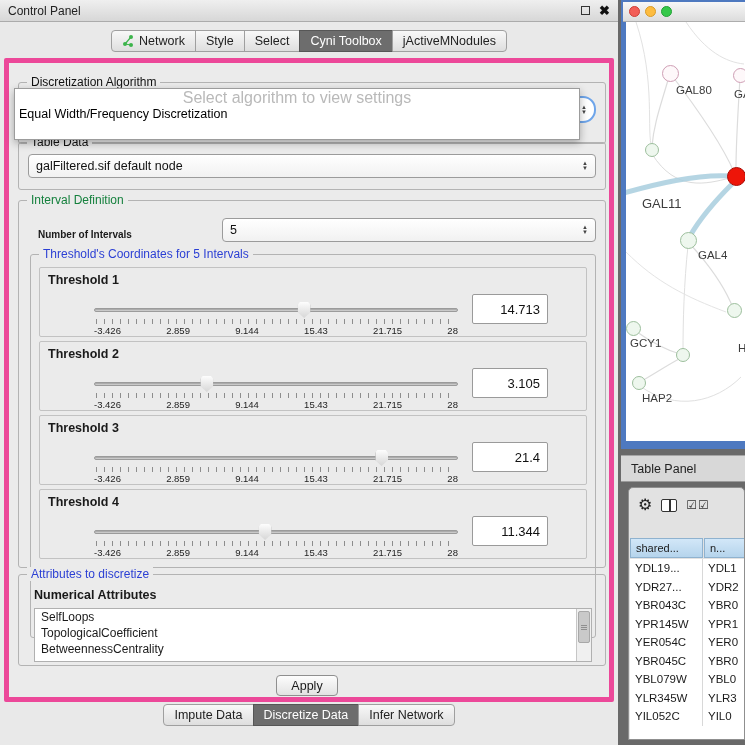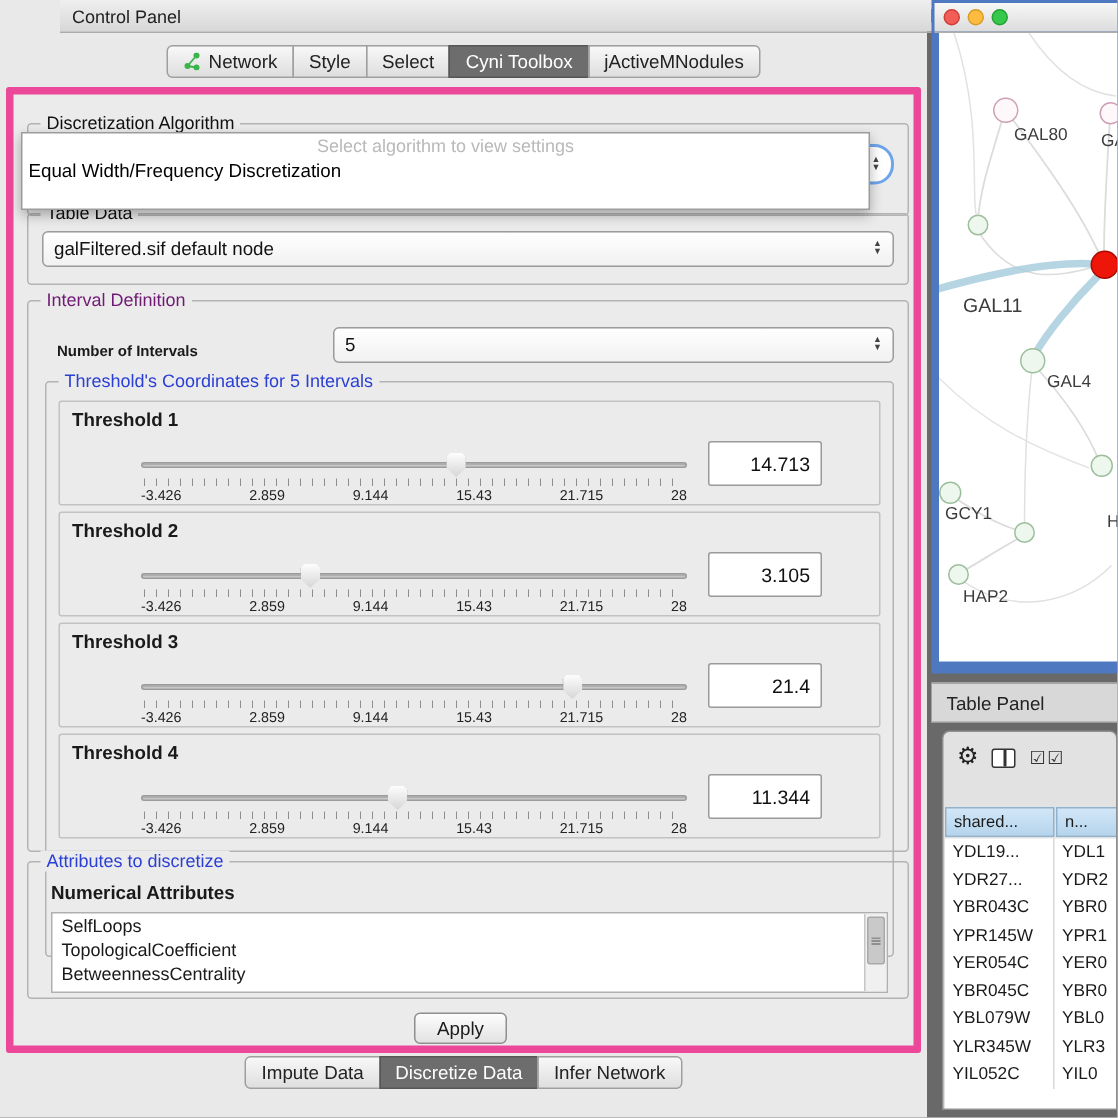--- a/index.html
+++ b/index.html
@@ -3,53 +3,53 @@
 <meta charset="utf-8">
 <style>
   * { box-sizing: border-box; margin: 0; padding: 0; }
   html,body { width:745px; height:745px; overflow:hidden; }
   body { background:#696969; font-family:"Liberation Sans", sans-serif; font-size:12px; color:#1a1a1a; position:relative; }
 
   
   .control-panel { position:absolute; left:0; top:0; width:618px; height:745px; background:#e9e9e9; }
   .titlebar { position:absolute; left:0; top:0; width:618px; height:22px;
     background:linear-gradient(#efefef,#d7d7d7); border-bottom:1px solid #ababab;
-    display:flex; align-items:center; padding:0 8px;margin-left:40px; }
+    display:flex; align-items:center; padding:0 8px; }
   .titlebar .t-title { font-size:12px; color:#222; }
   .titlebar .t-icons { margin-left:auto; display:flex; align-items:center; gap:9px; }
   .float-icon { width:9px; height:9px; border:1.5px solid #333; display:inline-block; }
   .close-icon { font-size:13px; font-weight:bold; color:#111; line-height:10px; cursor:default; }
 
   .top-tabs { position:absolute; left:0; top:30px; width:618px; height:24px; display:flex; justify-content:center; }
   .tab-btn { height:22px; display:flex; align-items:center; gap:5px; padding:0 10px;
     background:linear-gradient(#f8f8f8,#dedede); border:1px solid #9f9f9f; margin-left:-1px;
     font-size:12.5px; color:#222; white-space:nowrap; }
   .tab-btn:first-child { border-radius:4px 0 0 4px; margin-left:0; }
   .tab-btn:last-child { border-radius:0 4px 4px 0; }
   .tab-btn.selected { background:#6d6d6d; color:#fff; border-color:#565656; }
 
   .main-panel { position:absolute; left:4px; top:58px; width:610px; height:644px;
     background:#ebebeb; border:5px solid #ec4899; border-radius:2px; }
 
   .group { position:absolute; border:1px solid #b3b3b3; border-radius:3px; }
   .group-title { position:absolute; top:-8px; left:8px; background:#ebebeb; padding:0 4px; font-size:12px; color:#111; white-space:nowrap; }
-  .group-title.green { color:#701a75; }
+  .group-title.green { color:#15803d; }
   .group-title.blue { color:#2b3fd4; }
 
   .combo { position:absolute; background:linear-gradient(#ffffff,#f1f1f1); border:1px solid #9b9b9b;
     border-radius:4px; display:flex; align-items:center; padding:0 7px; font-size:12.5px; color:#111; }
   .stepper { margin-left:auto; display:flex; flex-direction:column; align-items:center; line-height:5px; }
   .stepper span { font-size:6px; color:#444; }
 
   
   .algo-group { left:9px; top:19px; width:588px; height:62px; }
   .algo-combo { left:19px; top:33px; width:568px; height:27px; border:2px solid #6ea5ea; border-radius:13px; background:#fff; z-index:1; }
   .popup { position:absolute; left:5px; top:25px; width:566px; height:52px; background:#fff;
     border:1px solid #9c9c9c; box-shadow:0 3px 8px rgba(0,0,0,0.3); z-index:9; }
-  .popup-hint { text-align:center; color:#b9b9b9; font-size:12px; height:17px; line-height:17px; }
+  .popup-hint { text-align:center; color:#b9b9b9; font-size:16px; height:17px; line-height:17px; }
   .popup-opt { font-size:12.5px; padding-left:4px; height:16px; line-height:16px; color:#000; white-space:nowrap; }
   .popup-opt.bold { font-weight:bold; }
 
   .td-group { left:9px; top:79px; width:588px; height:48px; }
   .td-combo { left:19px; top:91px; width:568px; height:24px; }
 
   .interval-group { left:9px; top:137px; width:588px; height:368px; }
   .num-label { position:absolute; left:19px; top:28px; font-weight:bold; font-size:10px; }
   .num-combo { left:203px; top:17px; width:374px; height:24px; }
   .thresh-group { left:11px; top:53px; width:566px; height:384px; padding-top:12px; }

